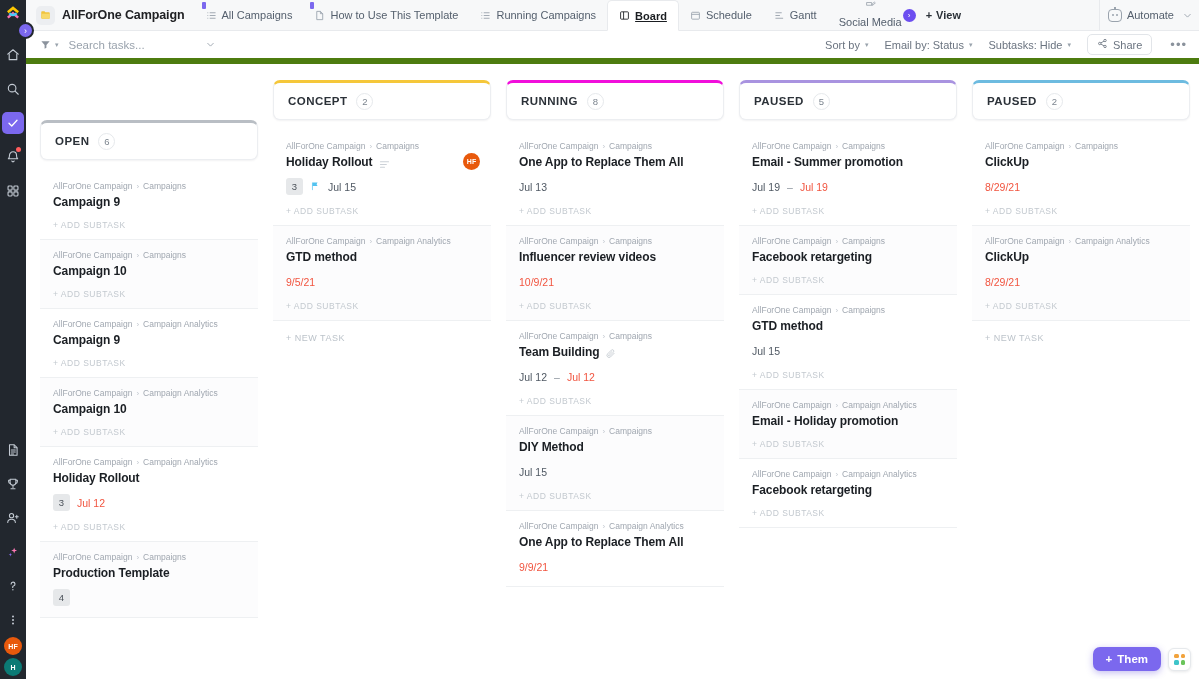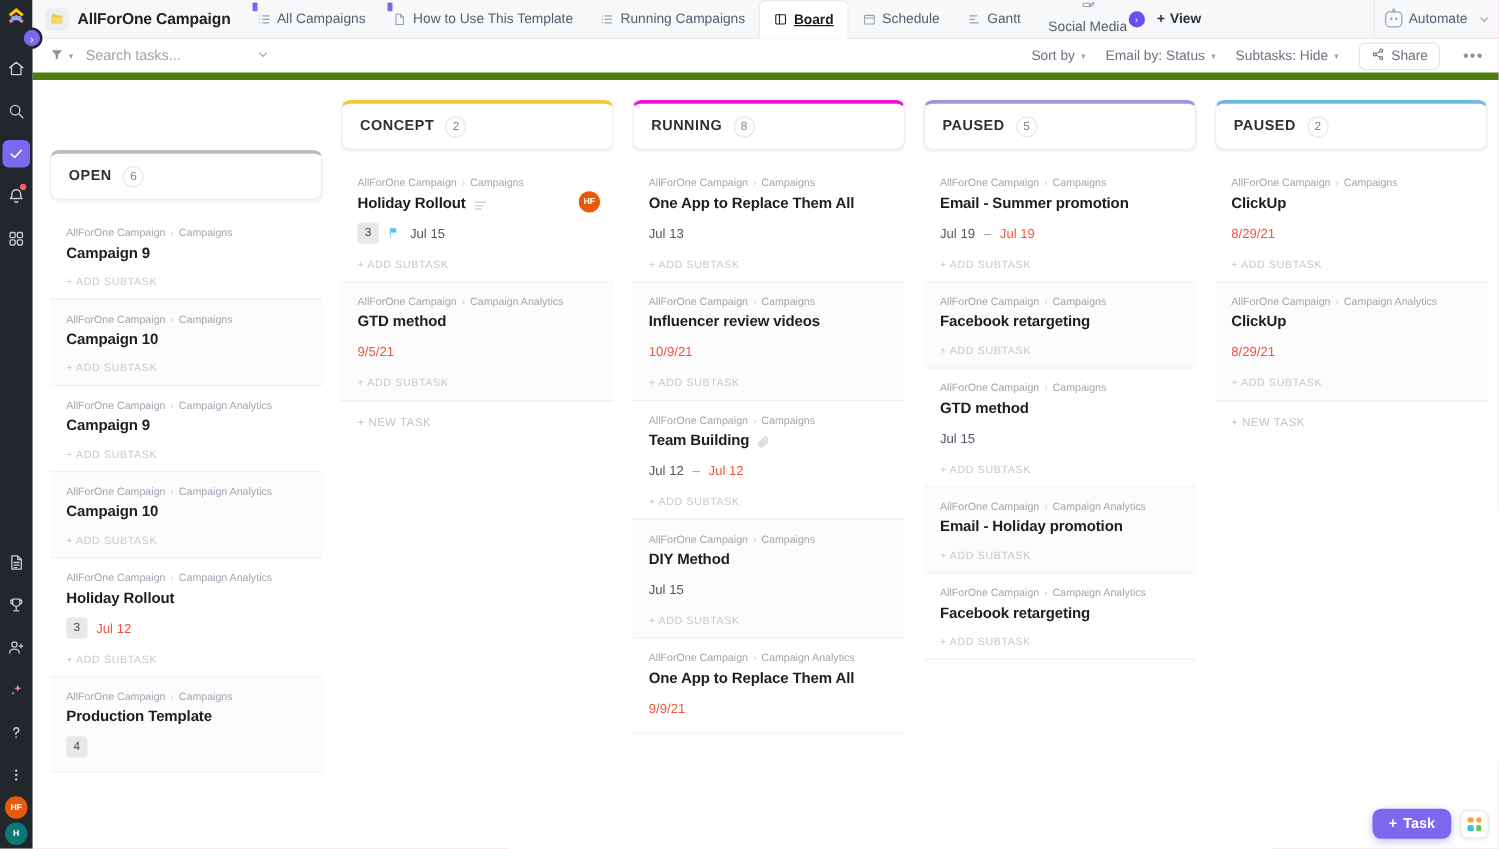--- a/index.html
+++ b/index.html
@@ -839,21 +839,21 @@
               <div class="add-subtask">+ ADD SUBTASK</div>
             </div>
             <div class="new-task">+ NEW TASK</div>
           </div>
         </div>
       </div>
 
     <div class="fab-wrap">
       <div class="fab-task">
         <span>+</span>
-        <span>Task</span>
+        <span>Them</span>
       </div>
       <div class="fab-grid">
         <i style="background:#f2a33c"></i>
           <i style="background:#f2a33c"></i>
         <i style="background:#3ec4c9"></i>
           <i style="background:#6ac45a"></i>
       </div>
     </div>
   </div>
 </div>

